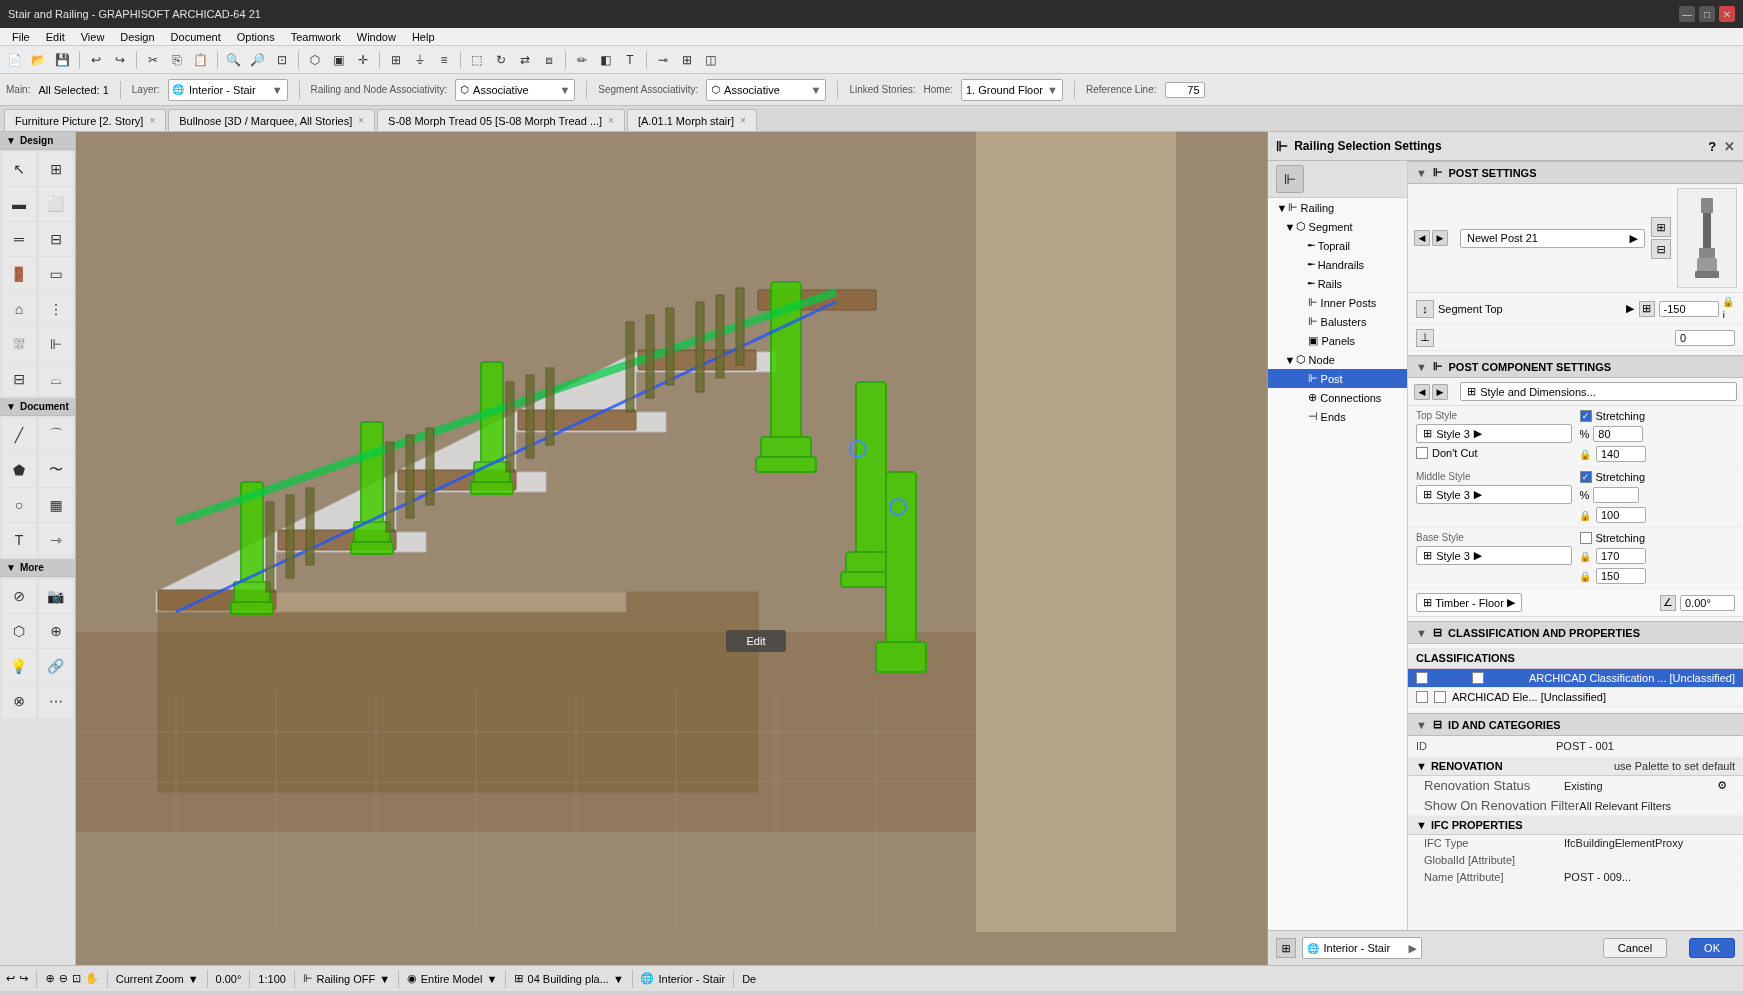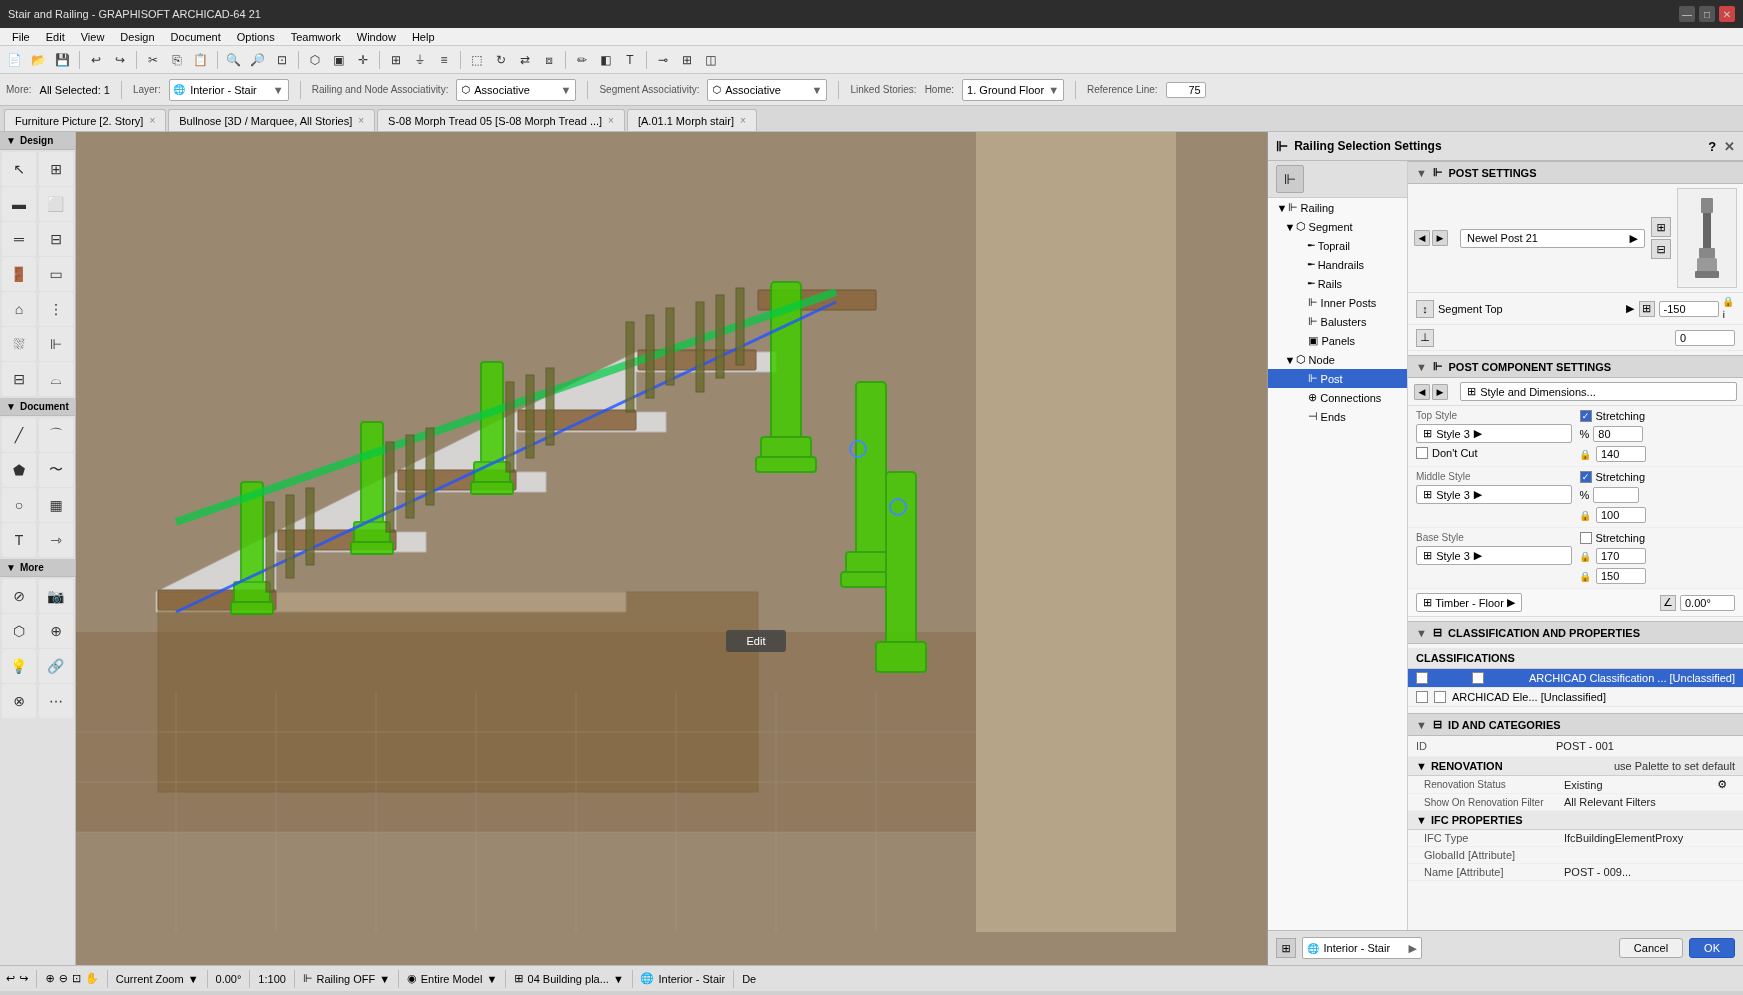--- a/index.html
+++ b/index.html
@@ -304,21 +304,21 @@
     .timber-bar {
       display: flex; align-items: center; gap: 4px;
       padding: 4px 8px; border-bottom: 1px solid #ddd; background: #f8f8f8;
     }
     .timber-btn { background: white; border: 1px solid #aaa; border-radius: 2px; padding: 2px 6px; font-size: 11px; cursor: pointer; display: flex; align-items: center; gap: 3px; }
 
     
     .classif-section { padding: 4px 0; }
 
     .renovation-sub { padding: 2px 16px; border-bottom: 1px solid #eee; display: flex; align-items: center; }
-    .renovation-label { color: #555; min-width: 140px; font-size: 10px; }
+    .renovation-label { color: #555; min-width: 140px; font-size: 13px; }
     .renovation-value { color: #222; font-size: 11px; }
     .ifc-row { display: flex; align-items: center; padding: 2px 16px; border-bottom: 1px solid #eee; }
     .ifc-label { color: #555; min-width: 140px; }
     .ifc-value { color: #222; }
 
     
     ::-webkit-scrollbar { width: 8px; height: 8px; }
     ::-webkit-scrollbar-track { background: #e0e0e0; }
     ::-webkit-scrollbar-thumb { background: #aaa; border-radius: 4px; }
   </style>
@@ -378,21 +378,21 @@
   <div class="tb-btn">✏</div>
   <div class="tb-btn">◧</div>
   <div class="tb-btn">T</div>
   <div class="tb-sep"></div>
   <div class="tb-btn">⊸</div>
   <div class="tb-btn">⊞</div>
   <div class="tb-btn">◫</div>
 </div>
 
 <div id="contextbar">
-  <span class="ctx-label">More:</span>
+  <span class="ctx-label">Main:</span>
   <span style="font-size:11px;">All Selected: 1</span>
   <div class="tb-sep"></div>
   <span class="ctx-label">Layer:</span>
   <div class="ctx-select">
     <span style="font-size:10px;">🌐</span>
     <span>Interior - Stair</span>
     <span class="arrow">▼</span>
   </div>
   <div class="tb-sep"></div>
   <span class="ctx-label">Railing and Node Associativity:</span>
@@ -930,21 +930,21 @@
 
     <div id="rp-bottom">
       <div class="rp-bottom-left">
         <div style="width:20px;height:20px;background:#d0d0d0;border:1px solid #aaa;display:flex;align-items:center;justify-content:center;cursor:pointer;">⊞</div>
         <div class="ctx-select" style="min-width:120px;">
           <span style="font-size:10px;">🌐</span>
           <span>Interior - Stair</span>
           <span class="arrow">▶</span>
         </div>
       </div>
-      <div style="display:flex;gap:6px;">
+      <div style="display:flex;gap:22px;">
         <button class="rp-btn">Cancel</button>
         <button class="rp-btn primary">OK</button>
       </div>
     </div>
 
   </div>
 
 </div>
 
 <div id="statusbar">

